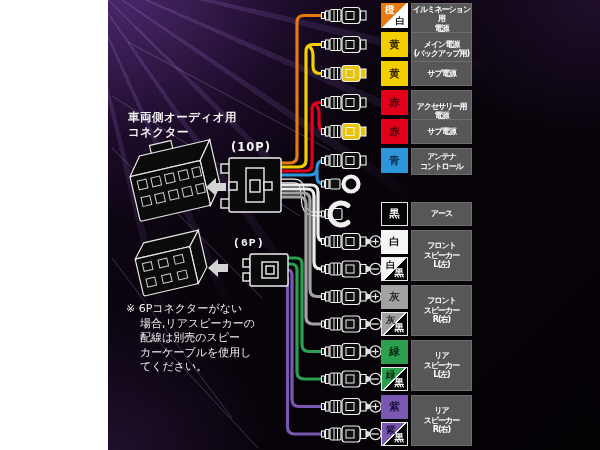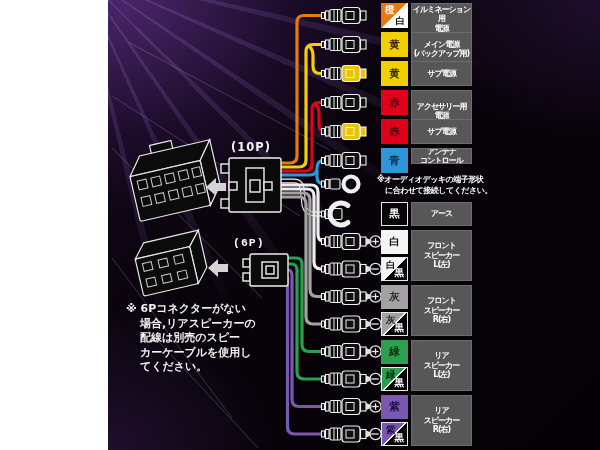--- a/index.html
+++ b/index.html
@@ -13,21 +13,21 @@
       linear-gradient(135deg,#16091f,#070309 45%,#050206);}
   .rays{position:absolute;left:108px;top:0;width:492px;height:450px;pointer-events:none;
     background:repeating-conic-gradient(from 98deg at -30px -30px,
       rgba(170,120,225,0) 0deg 4.5deg, rgba(175,125,230,.22) 4.5deg 6deg, rgba(170,120,225,0) 6deg 10.5deg);
     -webkit-mask-image:radial-gradient(560px 470px at 0% 0%,#000 0%,rgba(0,0,0,.55) 45%,transparent 72%);
             mask-image:radial-gradient(560px 470px at 0% 0%,#000 0%,rgba(0,0,0,.55) 45%,transparent 72%);}
   svg.diagram{position:absolute;left:0;top:0;z-index:2;}
   .txt{position:absolute;color:#f2f2f2;white-space:pre-line;z-index:3;}
   .connector-title{left:128px;top:110px;font-size:11.5px;font-weight:bold;line-height:14.5px;letter-spacing:.5px;}
   .plug-label{font-size:11.5px;font-weight:bold;letter-spacing:1px;color:#f5f5f5;}
-  .note-left{left:126px;top:302px;font-size:11px;font-weight:bold;line-height:14.5px;
+  .note-left{left:126px;top:302px;font-size:11px;font-weight:normal;line-height:14.5px;
              padding-left:14px;text-indent:-14px;width:150px;}
   .note-right{left:377px;top:175px;font-size:8px;font-weight:bold;line-height:10.5px;
               padding-left:8px;text-indent:-8px;letter-spacing:-.5px;color:#fff;}
   #rows{position:absolute;left:0;top:0;z-index:4;}
   .chip{position:absolute;left:381px;width:27px;box-sizing:border-box;z-index:4;}
   .chip.bordered{border:1px solid #e8e8e8;}
   .chip .lone{position:absolute;inset:0;display:flex;align-items:center;justify-content:center;
               font-size:10.5px;font-weight:bold;}
   .chip .l0{position:absolute;top:1px;left:4px;font-size:9.5px;font-weight:bold;}
   .chip .l1{position:absolute;bottom:0px;right:3px;font-size:9.5px;font-weight:bold;}
@@ -317,29 +317,29 @@
 
     <g fill="#0a0a0a" stroke="#f0f0f0" stroke-width="1.4">
       <rect x="243" y="259" width="7" height="8"></rect>
       <rect x="243" y="273" width="7" height="8"></rect>
       <rect x="250" y="254" width="38" height="32" rx="2"></rect>
       <rect x="262" y="262" width="16" height="16"></rect>
       <rect x="266" y="266" width="8" height="8"></rect>
     </g>
   </svg>
 
+  <div class="txt connector-title">車両側オーディオ用
+コネクター</div>
   <div class="txt plug-label" style="left:231px;top:140px;">(10P)</div>
   <div class="txt plug-label" style="left:233px;top:236px;font-family:Liberation Mono, monospace;">(6P)</div>
   <div class="txt note-left">※ 6Pコネクターがない
 場合,リアスピーカーの
 配線は別売のスピー
 カーケーブルを使用し
 てください。</div>
-  <div class="txt note-right">※オーディオデッキの端子形状
-に合わせて接続してください。</div>
 
   <div id="rows">
       <div class="chip" style="top: 3px; height: 25px; background: linear-gradient(135deg, rgb(232, 121, 15) 48.5%, rgba(255, 255, 255, 0.95) 48.5%, rgba(255, 255, 255, 0.95) 51.5%, rgb(255, 255, 255) 51.5%);">
         <div class="l0" style="color: rgb(255, 255, 255);">橙</div>
         <div class="l1" style="color: rgb(17, 17, 17);">白</div>
       </div>
       <div class="desc" style="top: 3px; height: 32px; font-family: Liberation Serif, serif;">イルミネーション用
 電源</div>
       <div class="chip" style="top: 32px; height: 25px; background: rgb(243, 207, 0);">
         <div class="lone" style="color: rgb(51, 38, 0);">黄</div>
@@ -355,21 +355,21 @@
       </div>
       <div class="desc" style="top: 90px; height: 42px;">アクセサリー用
 電源</div>
       <div class="chip" style="top: 119px; height: 25px; background: rgb(224, 0, 25);">
         <div class="lone" style="color: rgb(56, 0, 10);">赤</div>
       </div>
       <div class="desc" style="top: 119px; height: 25px;">サブ電源</div>
       <div class="chip" style="top: 148px; height: 25px; background: rgb(45, 150, 216);">
         <div class="lone" style="color: rgb(7, 48, 78);">青</div>
       </div>
-      <div class="desc" style="top: 148px; height: 16px;">アンテナ
+      <div class="desc" style="top: 148px; height: 27px;">アンテナ
 コントロール</div>
       <div class="chip bordered" style="top: 202px; height: 24px; background: rgb(6, 6, 6);">
         <div class="lone" style="color: rgb(255, 255, 255);">黒</div>
       </div>
       <div class="desc" style="top: 202px; height: 24px;">アース</div>
       <div class="chip" style="top: 229.5px; height: 24px; background: rgb(245, 245, 245);">
         <div class="lone" style="color: rgb(17, 17, 17);">白</div>
       </div>
       <div class="desc" style="top: 229.5px; height: 51.5px;">フロント
 スピーカー

